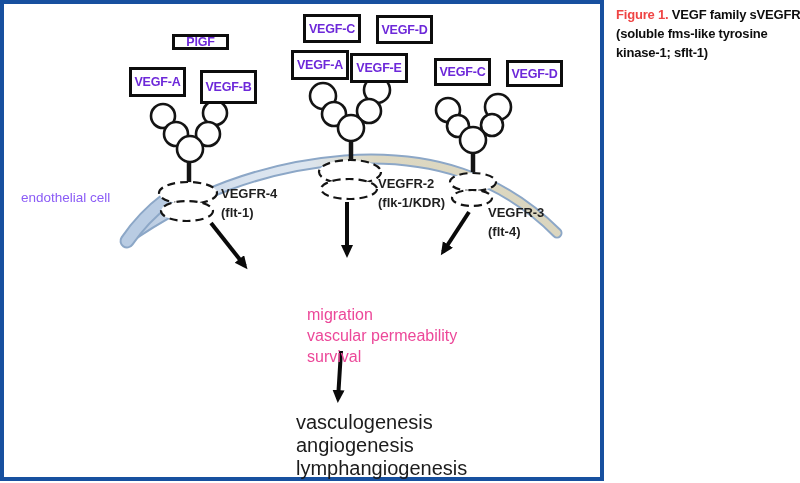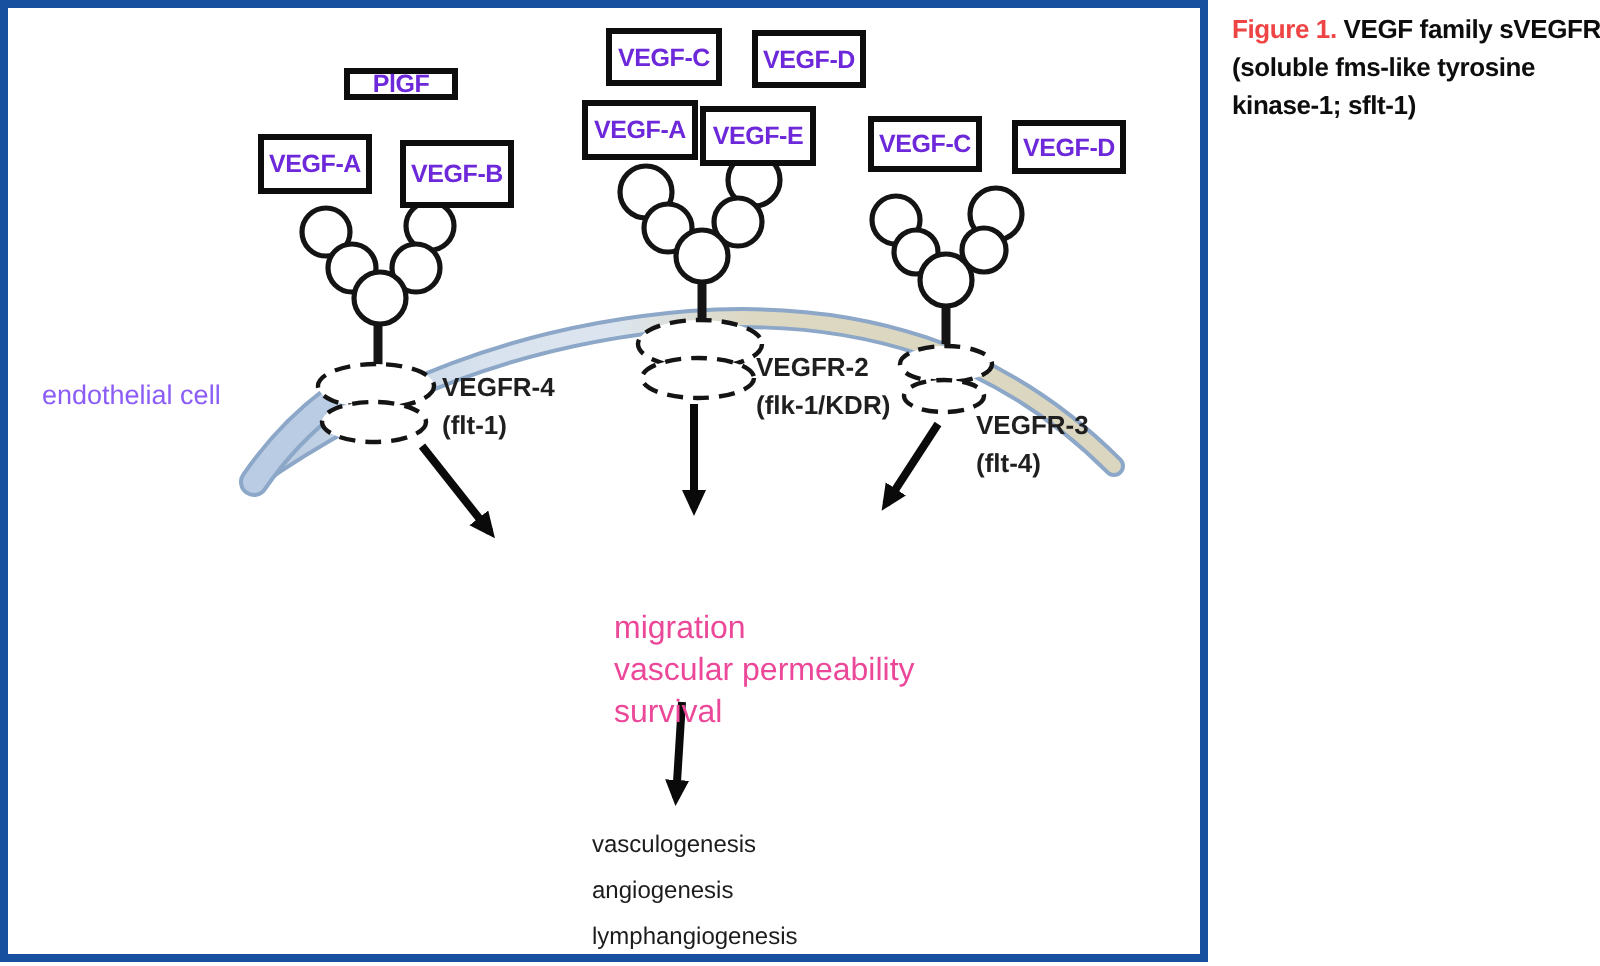--- a/index.html
+++ b/index.html
@@ -7,21 +7,21 @@
         font-family:"Liberation Sans",sans-serif;}
   .frame{position:absolute;left:0;top:0;width:604px;height:481px;box-sizing:border-box;
          border:4px solid #17509f;background:#ffffff;}
   .art{position:absolute;left:0;top:0;width:800px;height:483px;}
   .ligand{position:absolute;box-sizing:border-box;border:3px solid #0d0d0d;background:#fff;
           display:flex;align-items:center;justify-content:center;
           font-size:12.5px;font-weight:bold;color:#6d28d9;letter-spacing:-0.2px;}
   .rlabel{position:absolute;font-size:13px;font-weight:600;color:#1f1f1f;line-height:19px;white-space:nowrap;}
   .cell-label{position:absolute;left:21px;top:190px;font-size:13.5px;color:#8b5cf6;}
   .fx-list{position:absolute;left:307px;top:264px;font-size:16px;color:#ec4899;line-height:21px;white-space:nowrap;margin-top:40px;}
-  .out-list{position:absolute;left:296px;top:411px;font-size:12px;color:#1c1c1c;line-height:23px;white-space:nowrap;}
+  .out-list{position:absolute;left:296px;top:411px;font-size:20px;color:#1c1c1c;line-height:23px;white-space:nowrap;}
   .caption{position:absolute;left:616px;top:5px;width:182px;font-size:13px;font-weight:bold;
            color:#0d0d0d;line-height:19px;letter-spacing:-0.2px;}
   .caption .accent{color:#ef4444;}
   .caption div{white-space:nowrap;}
 </style>
 </head>
 <body>
 
 <div class="page">
 

